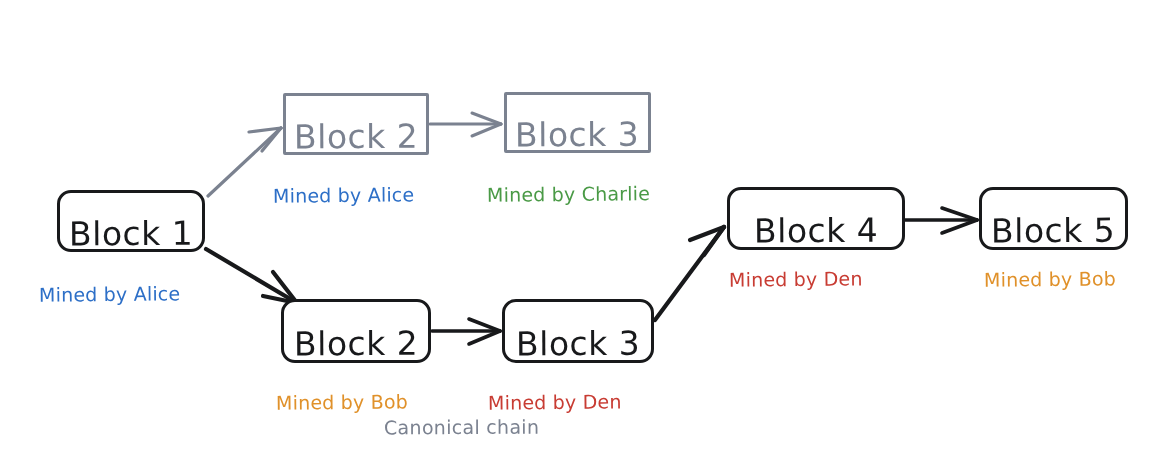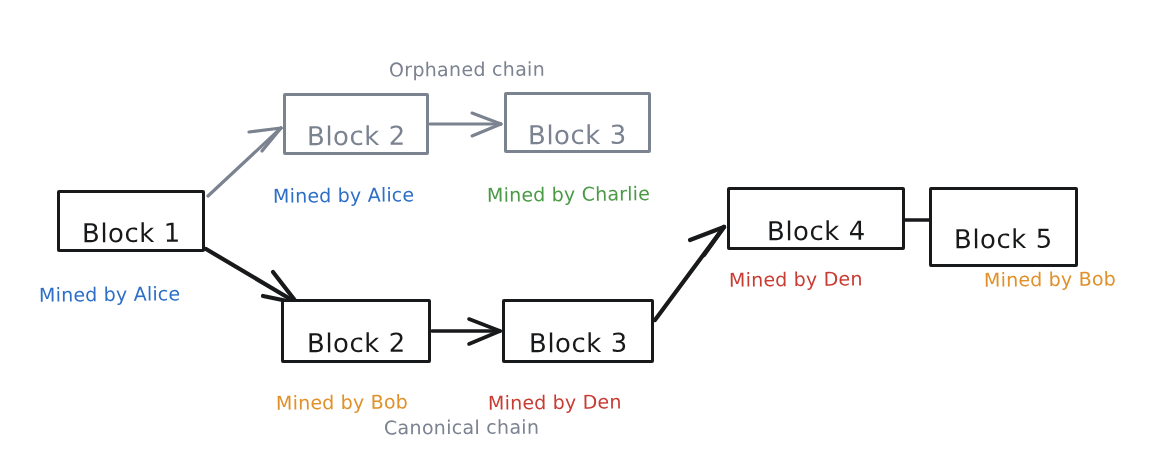--- a/index.html
+++ b/index.html
@@ -27,29 +27,29 @@
   .block {
     position: absolute;
     box-sizing: border-box;
     display: flex;
     align-items: center;
     justify-content: center;
     background: #ffffff;
   }
   .block-label {
     font-family: "DejaVu Sans", sans-serif;
-    font-size: 26px;
+    font-size: 33px;
     letter-spacing: 0.5px;
     white-space: nowrap;
     transform: rotate(-0.35deg);
     margin-top: 24px;
   }
   .block.solid {
     border: 3px solid #18191b;
-    border-radius: 2px;
+    border-radius: 14px;
   }
   .block.solid .block-label { color: #18191b; }
   .block.ghost {
     border: 3px solid #7b8290;
     border-radius: 2px;
   }
   .block.ghost .block-label { color: #7b8290; }
 
   .caption {
     position: absolute;
@@ -106,21 +106,20 @@
       <path d="M 724 227 L 704 255" stroke="#18191b" stroke-width="4.2" fill="none" stroke-linecap="round"></path>
     </g>
 
     <g>
       <path d="M 877 220 L 977 220" stroke="#18191b" stroke-width="3.6" fill="none" stroke-linecap="round"></path>
       <path d="M 977 220 L 942 208" stroke="#18191b" stroke-width="3.6" fill="none" stroke-linecap="round"></path>
       <path d="M 977 220 L 942 233" stroke="#18191b" stroke-width="3.6" fill="none" stroke-linecap="round"></path>
     </g>
   </svg>
 
-  <div class="chain-note" style="left:389px; top:58px;">Orphaned chain</div>
 
   <div class="chain-note" style="left:384px; top:416px;">Canonical chain</div>
 
   <div class="block solid" style="left:57px; top:190px; width:148px; height:62px;">
     <span class="block-label">Block 1</span>
   </div>
 
   <div class="block ghost" style="left:283px; top:93px; width:146px; height:62px;">
     <span class="block-label">Block 2</span>
   </div>
@@ -134,21 +133,21 @@
   </div>
 
   <div class="block solid" style="left:502px; top:299px; width:152px; height:64px;">
     <span class="block-label">Block 3</span>
   </div>
 
   <div class="block solid" style="left:727px; top:187px; width:178px; height:63px;">
     <span class="block-label">Block 4</span>
   </div>
 
-  <div class="block solid" style="left:929px; top:187px; width:149px; height:80px;">
+  <div class="block solid" style="left:979px; top:187px; width:149px; height:63px;">
     <span class="block-label">Block 5</span>
   </div>
 
   <div class="caption" style="left:39px; top:283px; color:#2d6fc7;">Mined by Alice</div>
 
   <div class="caption" style="left:273px; top:184px; color:#2d6fc7;">Mined by Alice</div>
 
   <div class="caption" style="left:487px; top:183px; color:#4a9a46;">Mined by Charlie</div>
 
   <div class="caption" style="left:276px; top:391px; color:#e0912a;">Mined by Bob</div>

